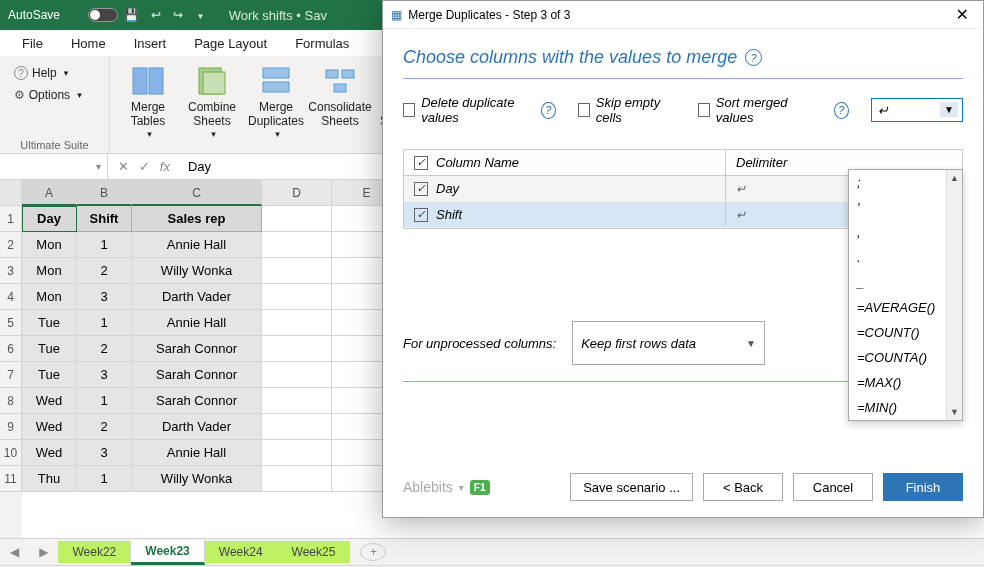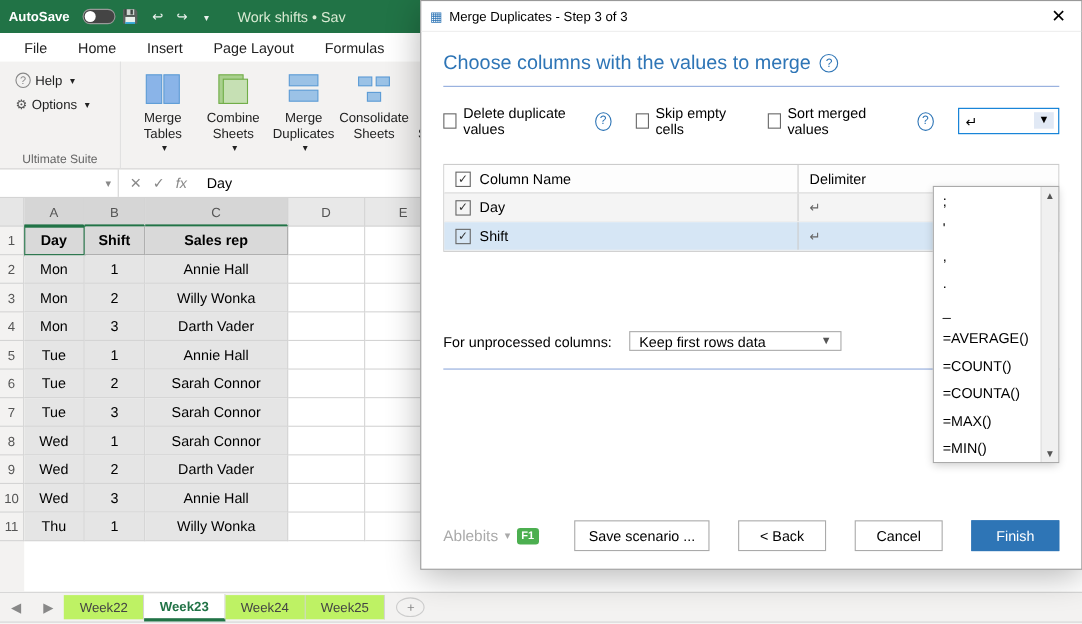--- a/index.html
+++ b/index.html
@@ -1,20 +1,20 @@
 <!DOCTYPE html>
 <html><head>
 <meta charset="utf-8">
 <style>
 * { margin: 0; padding: 0; box-sizing: border-box; font-family: "Segoe UI", Arial, sans-serif; }
 body { width: 984px; height: 567px; background: #fff; overflow: hidden; font-size: 13px; position: relative; }
 
 
 .titlebar { height: 30px; background: #217346; color: #fff; display: flex; align-items: center; padding: 0 8px; font-size: 12px; }
-.titlebar .autosave { margin-right: 8px; font-weight: bold; }
+.titlebar .autosave { margin-right: 24px; }
 .titlebar .switch { display: inline-block; width: 30px; height: 14px; background: #444; border-radius: 7px; position: relative; vertical-align: middle; margin-left: 4px; border: 1px solid #999; }
 .titlebar .switch::after { content: ""; position: absolute; left: 1px; top: 1px; width: 10px; height: 10px; background: #fff; border-radius: 50%; }
 .titlebar .icon { margin: 0 6px; opacity: 0.9; }
 .titlebar .doctitle { margin-left: 20px; color: #d9ead3; font-size: 13px; }
 
 
 .menubar { height: 26px; background: #fff; display: flex; align-items: center; padding: 0 8px; border-bottom: 0; font-size: 13px; }
 .menubar .item { padding: 4px 14px; cursor: pointer; color: #222; }
 
 
@@ -60,47 +60,47 @@
 
 
 .statusbar { height: 24px; background: #f3f2f1; border-top:1px solid #d4d4d4; display:flex; align-items:center; font-size:12px; padding:0 10px; justify-content:space-between; color:#444;}
 
 
 .dialog { position: absolute; left: 382px; top: 0; width: 602px; height: 518px; background: #fff; border: 1px solid #999; box-shadow: 0 6px 30px rgba(0,0,0,0.3); display:flex; flex-direction:column; z-index:10;}
 .dlg-title { height:28px; display:flex; align-items:center; justify-content:space-between; padding:0 8px; font-size:12px; border-bottom:1px solid #eee;}
 .dlg-title .l { display:flex; align-items:center; gap:6px;}
 .dlg-title .ticon{ color:#2e75b6; }
 .dlg-title .close { font-size:16px; cursor:pointer; padding:0 6px; }
-.dlg-body { padding: 18px 20px 10px 20px; flex:1; position:relative;}
+.dlg-body { padding: 18px 20px 10px 20px; flex:1; position:relative;font-style:italic;}
 .dlg-h { font-size:18px; color:#2e75b6; font-weight:400; display:flex; align-items:center; gap:8px;}
 .qcircle{ width:17px; height:17px; border:1px solid #2e75b6; border-radius:50%; font-size:11px; color:#2e75b6; display:inline-flex; align-items:center; justify-content:center;}
 .hr{ border:none; border-top:1px solid #8faadc; margin:10px 0 16px 0;}
 .optrow{ display:flex; align-items:center; gap:22px; font-size:13px;}
 .optrow label{ display:flex; align-items:center; gap:6px;}
 .cbx{ width:14px; height:14px; border:1px solid #666;}
 .combo{ width:105px; height:24px; border:1px solid #0078d4; position:relative; display:flex; align-items:center; padding:0 6px; font-size:13px;}
 .combo .caret{ position:absolute; right:4px; top:3px; font-size:10px; background:#e1e9f5; padding:2px 4px;}
 .table{ margin-top:24px; border:1px solid #ccc;}
 .thead, .trow{ display:flex; align-items:center; height:26px; font-size:13px;}
 .thead{ background:#fdfdfd; border-bottom:1px solid #ccc;}
 .tc1{ width:322px; padding-left:10px; border-right:1px solid #ccc; display:flex; align-items:center; gap:8px; height:100%;}
 .tc2{ flex:1; padding-left:10px; display:flex; align-items:center; gap:6px;text-align:center;}
 .trow{ border-bottom:1px solid #eee;}
 .trow.sel{ background:#d6e6f5;}
 .trow:not(.sel){ background:#f4f4f4;}
 .chk{ width:14px; height:14px; border:1px solid #666; display:inline-flex; align-items:center; justify-content:center; font-size:11px; color:#333;}
 .chk.on::after{content:"✓";}
 .enter-sym{ font-size:12px; color:#666;}
-.midrow{ display:flex; gap:16px; margin-top:72px; font-size:13px; justify-content:space-between;}
-.select{ border:1px solid #aaa; height:18px; padding:0 8px; display:flex; align-items:center; gap:50px; font-size:13px;}
+.midrow{ display:flex; gap:16px; margin-top:92px; font-size:13px; justify-content:space-between;}
+.select{ border:1px solid #aaa; height:44px; padding:0 8px; display:flex; align-items:center; gap:50px; font-size:13px;}
 .select .caret2{font-size:10px; color:#555;}
 .dlg-footer{ padding: 12px 20px 16px 20px; display:flex; align-items:center; justify-content:space-between;}
 .brand{ color:#aaa; font-size:14px; display:flex; align-items:center; gap:6px;}
 .f1{ background:#4caf50; color:#fff; font-size:10px; font-weight:bold; padding:2px 4px; border-radius:3px;}
-.btns{ display:flex; gap:26px;margin-left:13px;}
+.btns{ display:flex; gap:10px;margin-left:13px;}
 .btn{ min-width:80px; height:28px; border:1px solid #aaa; background:#fff; font-size:13px; display:flex; align-items:center; justify-content:center; cursor:pointer; padding:0 12px;}
 .btn.primary{ background:#2e75b6; color:#fff; border-color:#2e75b6;}
 
 
 .dropdown{ position:absolute; right:20px; top:140px; width:115px; background:#fff; border:1px solid #aaa; box-shadow:0 3px 8px rgba(0,0,0,0.2); font-size:13px; z-index:20;}
 .dropdown .sbar{ position:absolute; right:0; top:0; bottom:0; width:16px; background:#f0f0f0; border-left:1px solid #ddd;}
 .dropdown .sbar .up,.dropdown .sbar .dn{ height:16px; text-align:center; font-size:9px; color:#555; line-height:16px;}
 .dropdown .sbar .dn{ position:absolute; bottom:0; left:0; right:0;}
 .dropdown .opt{ padding:5px 8px; cursor:pointer;}
 

